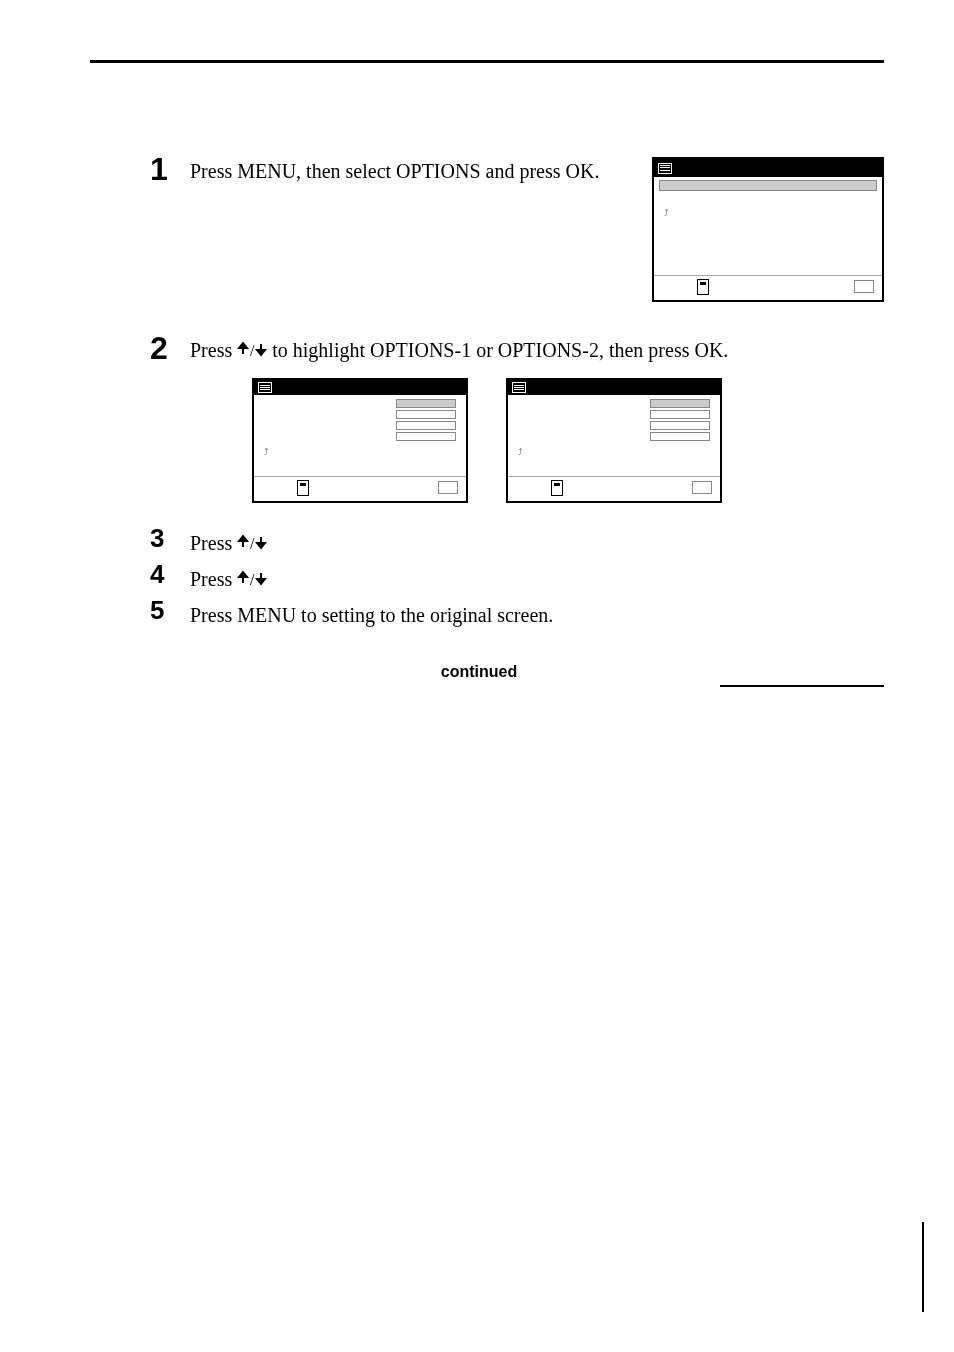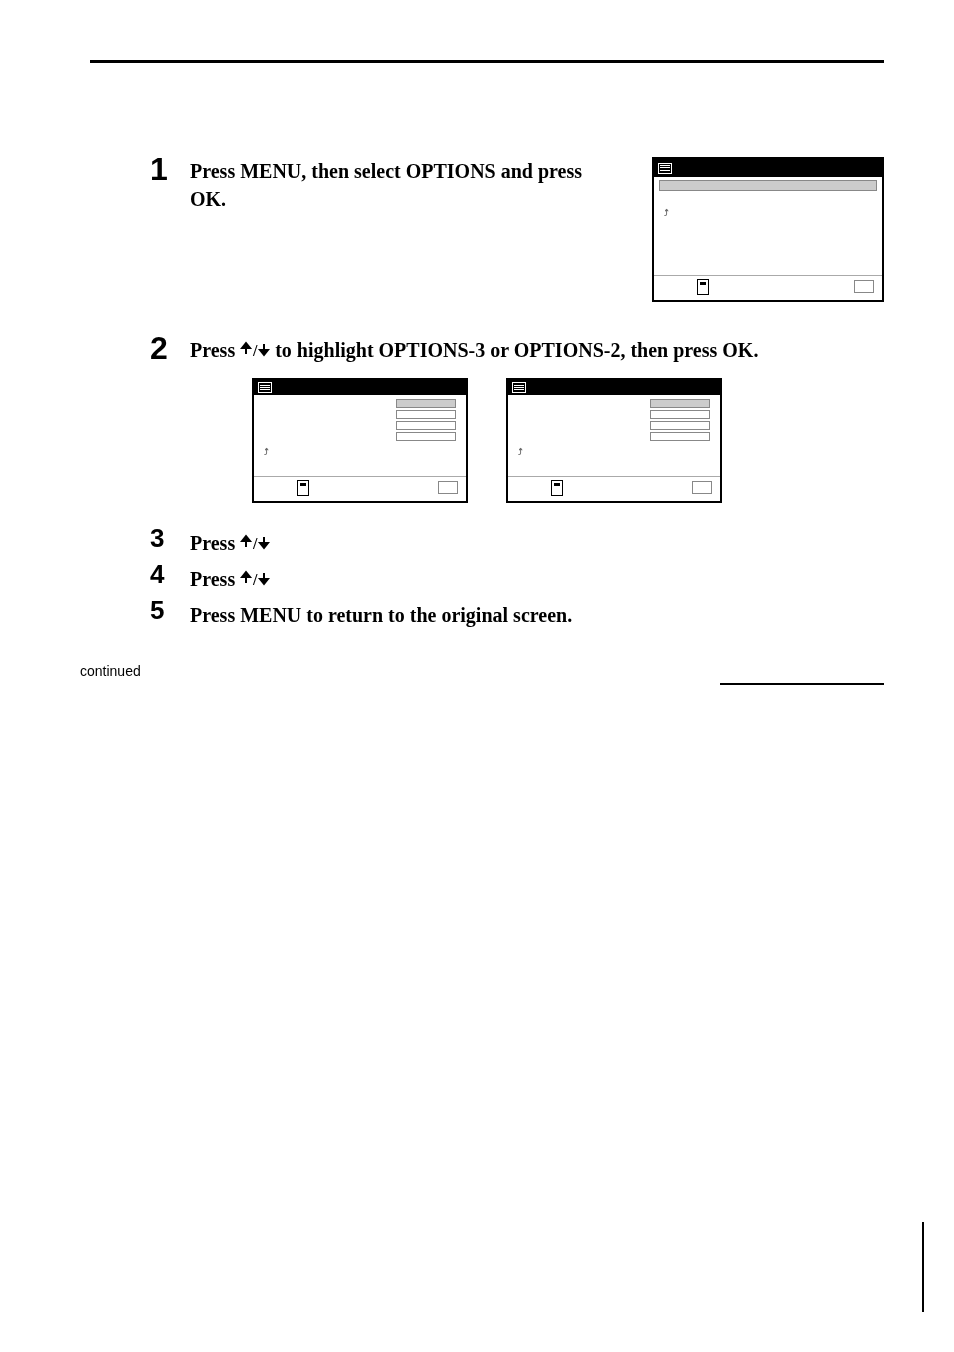--- a/index.html
+++ b/index.html
@@ -33,21 +33,20 @@
       font-size: 32px;
       width: 40px;
       flex-shrink: 0;
       line-height: 1;
     }
     .step-body {
       flex: 1;
       font-size: 20px;
       line-height: 1.4;
       padding-top: 4px;
-      font-weight: bold;
     }
     .step1-row {
       display: flex;
       gap: 30px;
       align-items: flex-start;
     }
     .step1-text {
       flex: 1;
     }
     .menu-box {
@@ -177,23 +176,23 @@
     }
     .inline-step {
       display: flex;
       margin-bottom: 4px;
     }
     .inline-step .step-num {
       font-size: 26px;
     }
     .continued {
       font-family: Arial, Helvetica, sans-serif;
-      font-weight: normal;
-      font-size: 14px;
-      text-align: left;
+      font-weight: bold;
+      font-size: 16px;
+      text-align: center;
       margin-top: 34px;
       padding-right: 6px;
     }
     .continued-rule {
       border-top: 2px solid #000;
       margin-top: 4px;
       margin-left: 640px;
     }
     svg.updown {
       vertical-align: -3px;
@@ -240,21 +239,21 @@
     </div>
   </div>
 
   <div class="step" style="margin-top:30px;">
     <div class="step-num">2</div>
     <div class="step-body">
       <span>Press </span><svg class="updown" width="30" height="20" viewBox="0 0 30 20">
           <path d="M6 14 L6 4 M2 8 L6 3 L10 8 Z" fill="#000" stroke="#000" stroke-width="2"></path>
           <text x="13" y="16" font-size="16">/</text>
           <path d="M24 4 L24 14 M20 10 L24 15 L28 10 Z" fill="#000" stroke="#000" stroke-width="2"></path>
-        </svg><span> to highlight OPTIONS-3 or OPTIONS-2, then press OK.</span>
+        </svg><span> to highlight OPTIONS-1 or OPTIONS-2, then press OK.</span>
 
       <div class="two-menus">
         <div class="menu-box-small">
           <div class="menu-header menu-header-small">
             <div class="sliders-icon">
                 <span></span>
                 <span></span>
                 <span></span>
               </div>
           </div>
@@ -341,21 +340,21 @@
           <path d="M6 14 L6 4 M2 8 L6 3 L10 8 Z" fill="#000" stroke="#000" stroke-width="2"></path>
           <text x="13" y="16" font-size="16">/</text>
           <path d="M24 4 L24 14 M20 10 L24 15 L28 10 Z" fill="#000" stroke="#000" stroke-width="2"></path>
         </svg>
     </div>
   </div>
 
   <div class="inline-step">
     <div class="step-num">5</div>
     <div class="step-body">
-      <span>Press MENU to return to the original screen.</span>
+      <span>Press MENU to setting to the original screen.</span>
     </div>
   </div>
 
 </div>
 
 <div class="continued">continued</div>
 <div class="continued-rule"></div>
 
 <div class="side-rule"></div>
 

